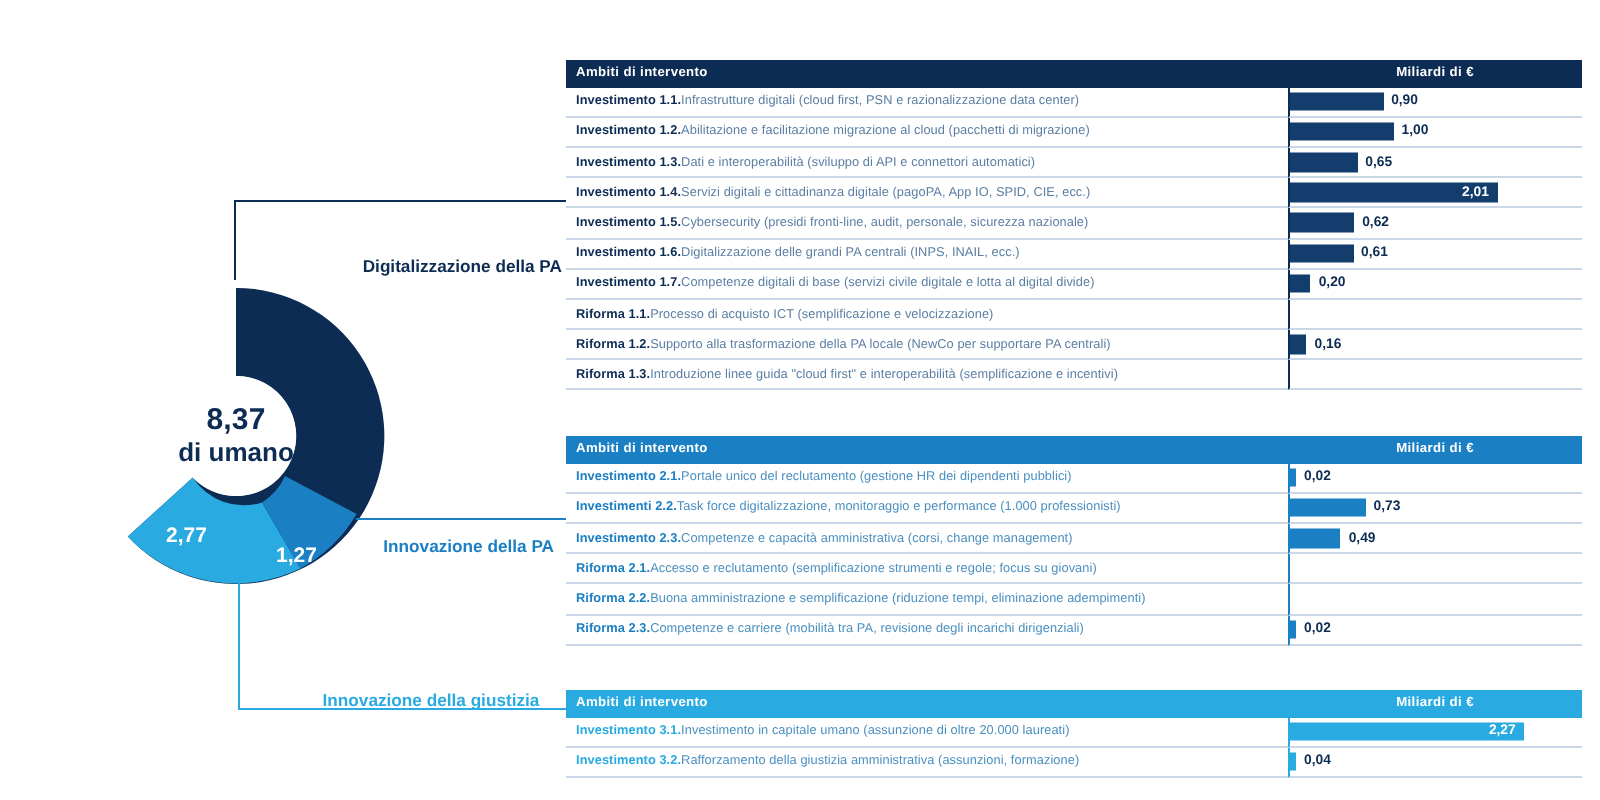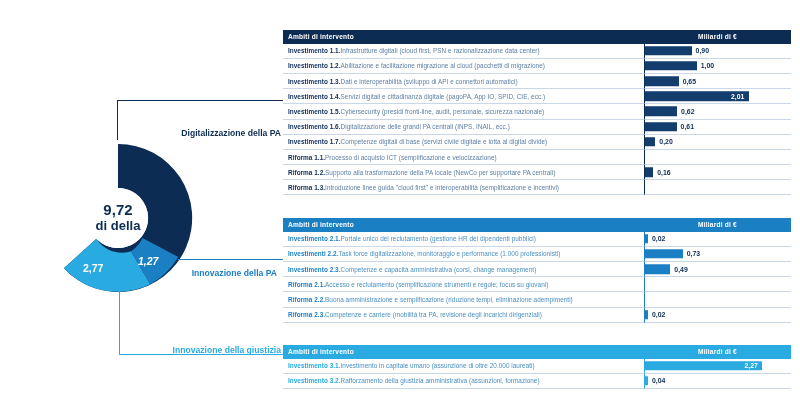--- a/index.html
+++ b/index.html
@@ -13,21 +13,21 @@
   
   .donut-wrap{position:absolute;left:38px;top:138px;width:160px;height:160px;}
   .donut-center{
     position:absolute;left:50%;top:50%;transform:translate(-50%,-50%);
     width:96px;text-align:center;line-height:1.12;color:#0d2c54;
   }
   .donut-total{font-size:15px;font-weight:bold;letter-spacing:.1px;}
   .donut-unit{font-size:13px;font-weight:bold;}
   .seg-label{position:absolute;font-size:10.5px;font-weight:bold;color:#ffffff;}
   .seg-label.navy{left:56px;top:12px;}
-  .seg-label.blue{left:100px;top:117px;font-style:italic;}
+  .seg-label.blue{left:100px;top:134px;}
   .seg-label.cyan{left:45px;top:124px;}
 
   
   .leader{position:absolute;background:#0d2c54;}
   .leader.v{width:1.4px;}
   .leader.h{height:1.4px;}
   .leader.c-navy{background:#0d2c54;}
   .leader.c-blue{background:#1b7fc4;}
   .leader.c-cyan{background:#29abe2;}
 
@@ -99,35 +99,35 @@
 
       <path fill="#1b7fc4" d="M 112.2 146.3 A 74 74 0 0 0 140.3 119.0 L 104.5 100.0 A 30 30 0 0 1 93.0 113.2 Z"></path>
       <circle cx="80" cy="80" r="30" fill="#ffffff"></circle>
     </svg>
 
     <div class="seg-label navy">6,14</div>
     <div class="seg-label blue">1,27</div>
     <div class="seg-label cyan">2,77</div>
 
     <div class="donut-center">
-      <div class="donut-total">9,72</div>
-      <div class="donut-unit">di della</div>
+      <div class="donut-total">8,37</div>
+      <div class="donut-unit">di umano</div>
     </div>
   </div>
 
   <div class="leader v c-navy" style="left:117px;top:100px;height:40px;"></div>
   <div class="leader h c-navy" style="left:117px;top:100px;width:166px;"></div>
   <div class="conn-label navy" style="left:163px;top:91px;width:118px;margin-top:37px;">Digitalizzazione della PA</div>
 
   <div class="leader h c-blue" style="left:178px;top:259px;width:105px;"></div>
   <div class="conn-label blue" style="left:163px;top:268px;width:114px;">Innovazione della PA</div>
 
   <div class="leader v c-cyan" style="left:119px;top:290px;height:65px;"></div>
   <div class="leader h c-cyan" style="left:119px;top:354px;width:164px;"></div>
-  <div class="conn-label cyan" style="left:150px;top:345px;width:131px;">Innovazione della giustizia</div>
+  <div class="conn-label cyan" style="left:150px;top:345px;width:131px;text-align:center;">Innovazione della giustizia</div>
 
   <div class="tbl t1" style="top:30px;">
     <div class="thead">
       <div class="trow">
         <div class="c-amb">Ambiti di intervento</div>
         <div class="c-val">Miliardi di €</div>
       </div>
     </div>
     <div class="tbody">
         <div class="trow">

